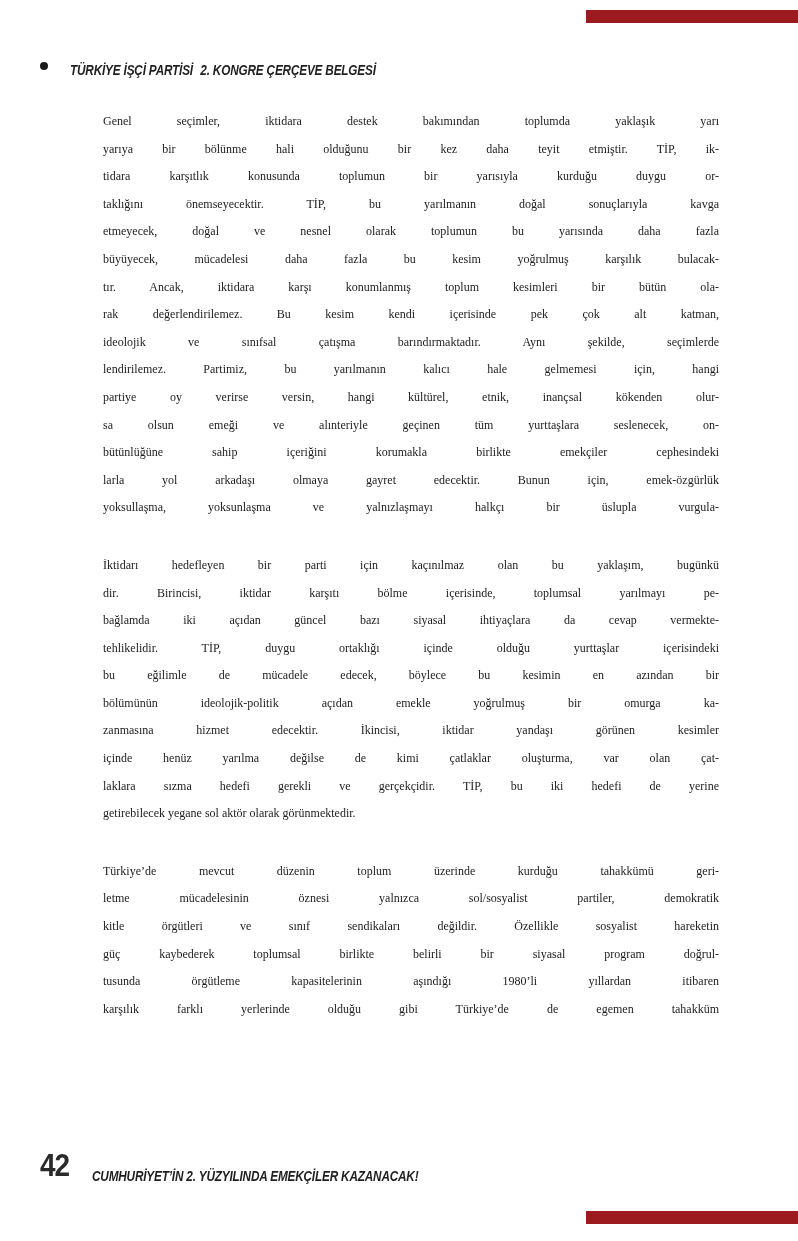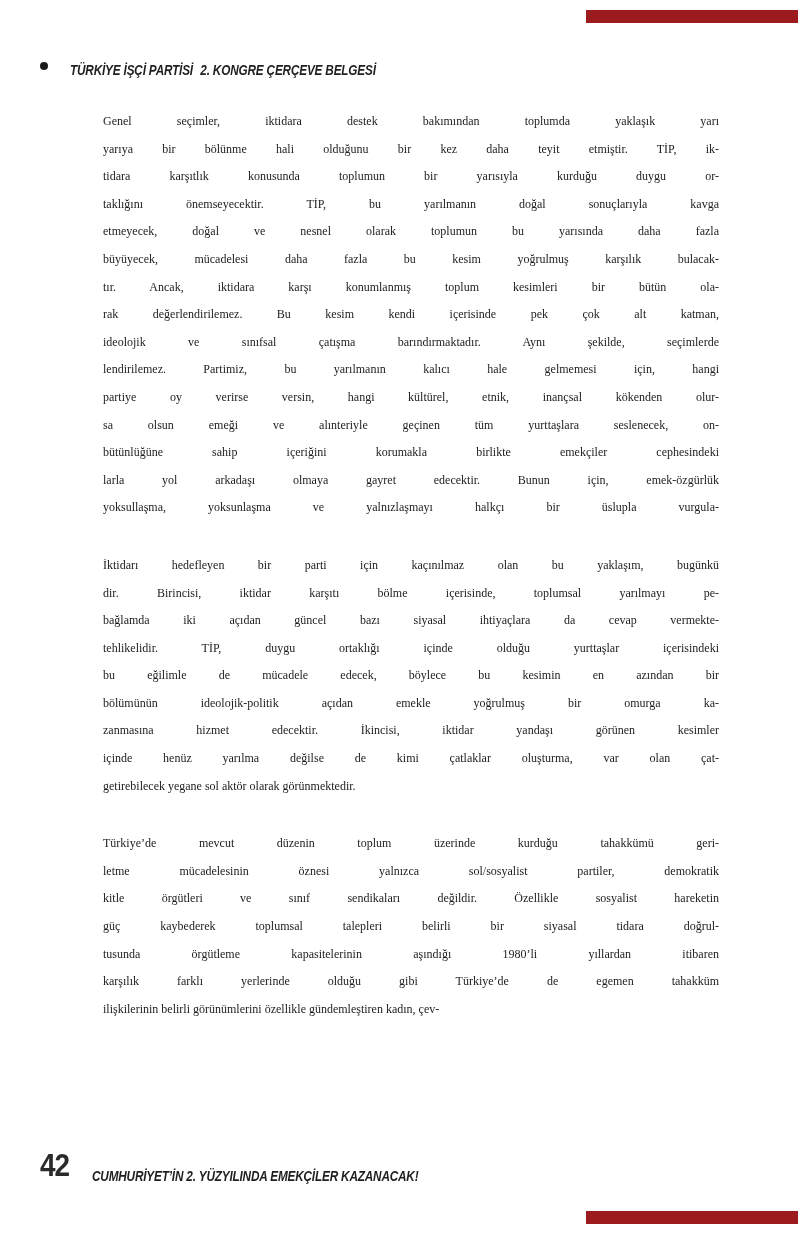--- a/index.html
+++ b/index.html
@@ -142,30 +142,30 @@
       </div>
       <div class="para">
         <div class="line">İktidarı hedefleyen bir parti için kaçınılmaz olan bu yaklaşım, bugünkü</div>
         <div class="line">dir. Birincisi, iktidar karşıtı bölme içerisinde, toplumsal yarılmayı pe-</div>
         <div class="line">bağlamda iki açıdan güncel bazı siyasal ihtiyaçlara da cevap vermekte-</div>
         <div class="line">tehlikelidir. TİP, duygu ortaklığı içinde olduğu yurttaşlar içerisindeki</div>
         <div class="line">bu eğilimle de mücadele edecek, böylece bu kesimin en azından bir</div>
         <div class="line">bölümünün ideolojik-politik açıdan emekle yoğrulmuş bir omurga ka-</div>
         <div class="line">zanmasına hizmet edecektir. İkincisi, iktidar yandaşı görünen kesimler</div>
         <div class="line">içinde henüz yarılma değilse de kimi çatlaklar oluşturma, var olan çat-</div>
+        <div class="line">laklara sızma hedefi gerekli ve gerçekçidir. TİP, bu iki hedefi de yerine</div>
         <div class="line last">getirebilecek yegane sol aktör olarak görünmektedir.</div>
       </div>
       <div class="para">
         <div class="line">Türkiye’de mevcut düzenin toplum üzerinde kurduğu tahakkümü geri-</div>
         <div class="line">letme mücadelesinin öznesi yalnızca sol/sosyalist partiler, demokratik</div>
         <div class="line">kitle örgütleri ve sınıf sendikaları değildir. Özellikle sosyalist hareketin</div>
-        <div class="line">güç kaybederek toplumsal talepleri belirli bir siyasal tidara doğrul-</div>
+        <div class="line">güç kaybederek toplumsal birlikte belirli bir siyasal program doğrul-</div>
         <div class="line">tusunda örgütleme kapasitelerinin aşındığı 1980’li yıllardan itibaren</div>
         <div class="line">karşılık farklı yerlerinde olduğu gibi Türkiye’de de egemen tahakküm</div>
-        <div class="line last">ilişkilerinin belirli görünümlerini özellikle gündemleştiren kadın, çev-</div>
       </div>
     </div>
 
   <div class="running-footer">
     <span class="page-number">42</span>
     <span class="footer-slogan">CUMHURİYET’İN 2. YÜZYILINDA EMEKÇİLER KAZANACAK!</span>
   </div>
 
 </div>
 

